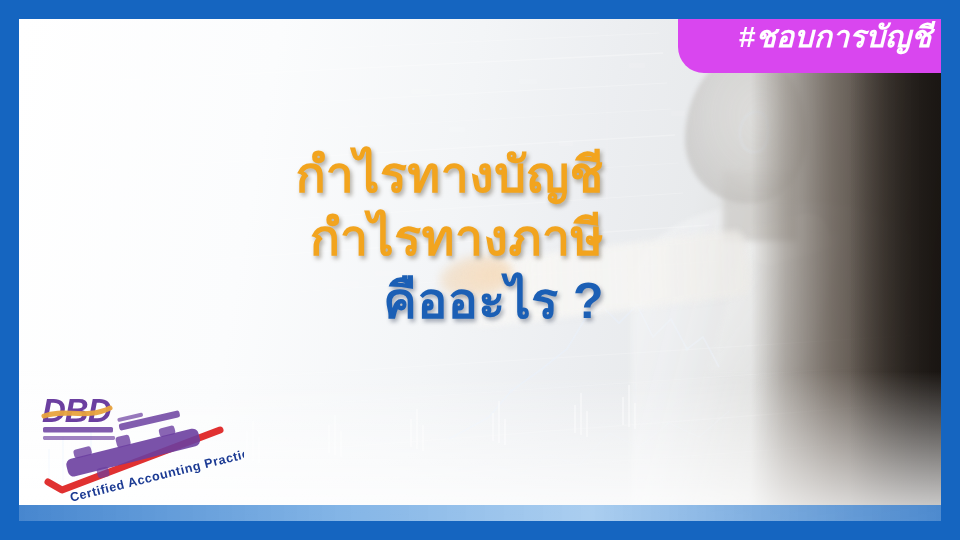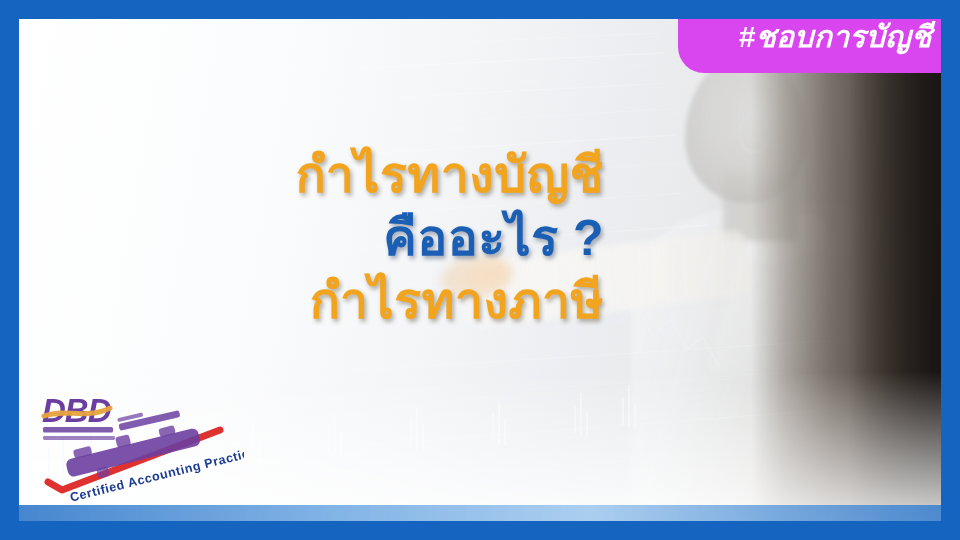--- a/index.html
+++ b/index.html
@@ -283,22 +283,22 @@
   <div class="frame-left"></div>
   <div class="frame-right"></div>
   <div class="frame-bottom"></div>
 
   <div class="hashtag-banner">
     <span class="hashtag-text">#ชอบการบัญชี</span>
   </div>
 
   <div class="headline">
     <span class="ln orange">กำไรทางบัญชี</span>
+    <span class="ln orange">กำไรทางภาษี</span>
     <span class="ln blue">คืออะไร ?</span>
-    <span class="ln orange">กำไรทางภาษี</span>
   </div>
 
   <div class="logo">
     <svg viewBox="0 0 220 116" aria-hidden="true">
 
       <g>
         <text x="18" y="36" font-family="Liberation Sans, sans-serif" font-size="33" font-weight="700" font-style="italic" fill="#6B3FA0" letter-spacing="-1">DBD</text>
 
         <path d="M20 30 C40 22, 62 34, 86 22" stroke="#E8A33D" stroke-width="5" fill="none" stroke-linecap="round" opacity=".95"></path>
       </g>

